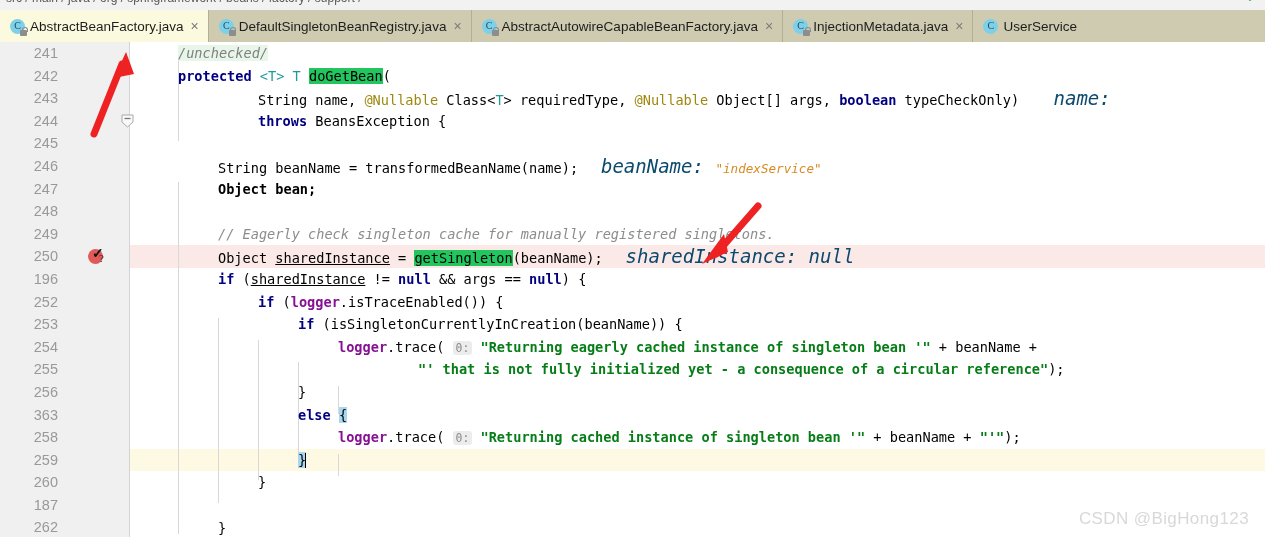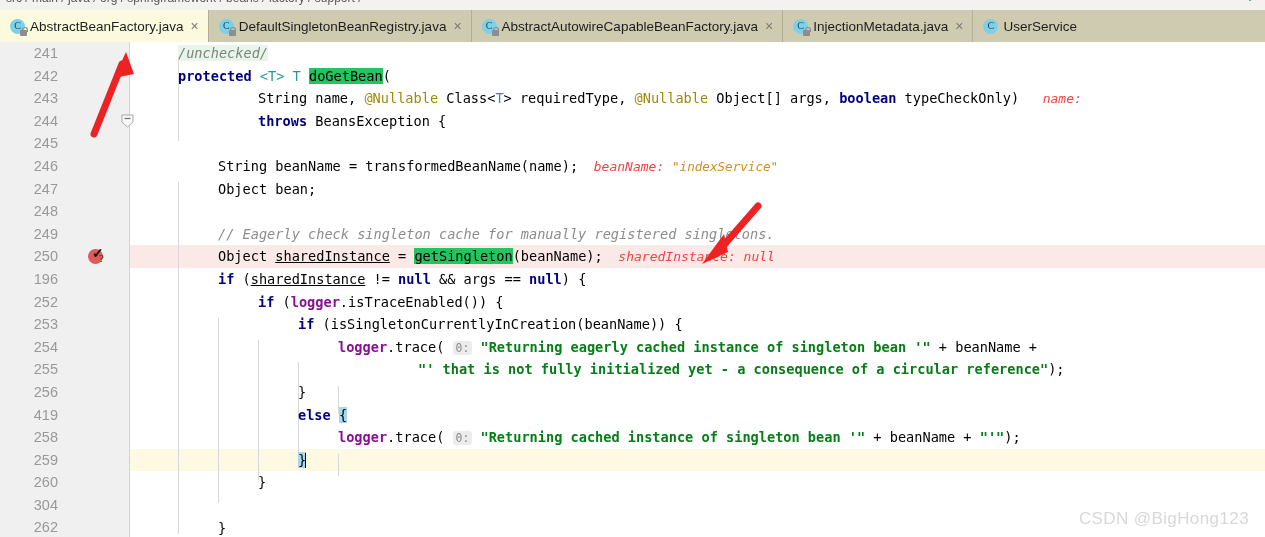--- a/index.html
+++ b/index.html
@@ -131,21 +131,21 @@
   .kw{color:#000080;font-weight:bold;}
   .cmt{color:#8c8c8c;font-style:italic;}
   .cmt-hl{color:#808080;font-style:italic;background:#e8f6ea;}
   .str{color:#067d17;font-weight:bold;}
   .anno{color:#9e880d;margin-top:43px;}
   .type{color:#20999d;}
   .fld{color:#871094;font-weight:bold;}
   .plain{color:#000000;}
   .ident-u{color:#000000;text-decoration:underline;text-decoration-color:#000;}
   .usage{background:#22c55e;}
-  .hint{color:#ef4444;font-style:italic;font-size:13px;}
+  .hint{color:#0c4a6e;font-style:italic;font-size:19px;}
   .hint-val{color:#d98a22;font-style:italic;font-size:12.6px;}
   .pbadge{
     background:#ececec;color:#8a8a8a;font-size:11.4px;
     padding:0 3px;border-radius:3px;font-style:normal;
   }
   .brmatch{background:#a8d8ef;}
   .caret{
     display:inline-block;width:1px;height:15px;background:#000;
     vertical-align:-3px;margin-left:-1px;
   }
@@ -271,33 +271,33 @@
       <div class="row">
           <span class="ln">254</span>
         </div>
       <div class="row">
           <span class="ln">255</span>
         </div>
       <div class="row">
           <span class="ln">256</span>
         </div>
       <div class="row">
-          <span class="ln">419</span>
+          <span class="ln">363</span>
         </div>
       <div class="row">
           <span class="ln">258</span>
         </div>
       <div class="row">
           <span class="ln">259</span>
         </div>
       <div class="row">
           <span class="ln">260</span>
         </div>
       <div class="row">
-          <span class="ln">304</span>
+          <span class="ln">187</span>
         </div>
       <div class="row">
           <span class="ln">262</span>
         </div>
     </div>
 
     <div class="codearea">
 
       <div class="guide" style="left:48px;  top:14px;  height:85px;"></div>
       <div class="guide" style="left:48px;  top:140px; height:352px;"></div>
@@ -310,21 +310,21 @@
       <div class="code" style="top:0px;left:48px;"><span class="cmt-hl">/unchecked/</span></div>
 
       <div class="code" style="top:22.6px;left:48px;"><span class="kw">protected</span> <span class="type">&lt;T&gt;</span> <span class="type">T</span> <span class="usage">doGetBean</span>(</div>
 
       <div class="code" style="top:45.2px;left:128px;"><span class="plain">String name, </span><span class="anno">@Nullable</span><span class="plain"> Class&lt;</span><span class="type">T</span><span class="plain">&gt; requiredType, </span><span class="anno">@Nullable</span><span class="plain"> Object[] args, </span><span class="kw">boolean</span><span class="plain"> typeCheckOnly)</span><span class="hint">   name:</span></div>
 
       <div class="code" style="top:67.8px;left:128px;"><span class="kw">throws</span> <span class="plain">BeansException {</span></div>
 
       <div class="code" style="top:113px;left:88px;"><span class="plain">String beanName = transformedBeanName(name);</span><span class="hint">  beanName: </span><span class="hint-val">"indexService"</span></div>
 
-      <div class="code" style="top:135.6px;left:88px;"><span class="plain">Object bean;</span></div>
+      <div class="code" style="top:135.6px;left:88px;font-weight:bold;"><span class="plain">Object bean;</span></div>
 
       <div class="code" style="top:180.8px;left:88px;"><span class="cmt">// Eagerly check singleton cache for manually registered singletons.</span></div>
 
       <div class="code" style="top:203.4px;left:88px;"><span class="plain">Object </span><span class="ident-u">sharedInstance</span><span class="plain"> = </span><span class="usage">getSingleton</span><span class="plain">(beanName);</span><span class="hint">  sharedInstance: null</span></div>
 
       <div class="code" style="top:226px;left:88px;"><span class="kw">if</span><span class="plain"> (</span><span class="ident-u">sharedInstance</span><span class="plain"> != </span><span class="kw">null</span><span class="plain"> &amp;&amp; args == </span><span class="kw">null</span><span class="plain">) {</span></div>
 
       <div class="code" style="top:248.6px;left:128px;"><span class="kw">if</span><span class="plain"> (</span><span class="fld">logger</span><span class="plain">.isTraceEnabled()) {</span></div>
 
       <div class="code" style="top:271.2px;left:168px;"><span class="kw">if</span><span class="plain"> (isSingletonCurrentlyInCreation(beanName)) {</span></div>

